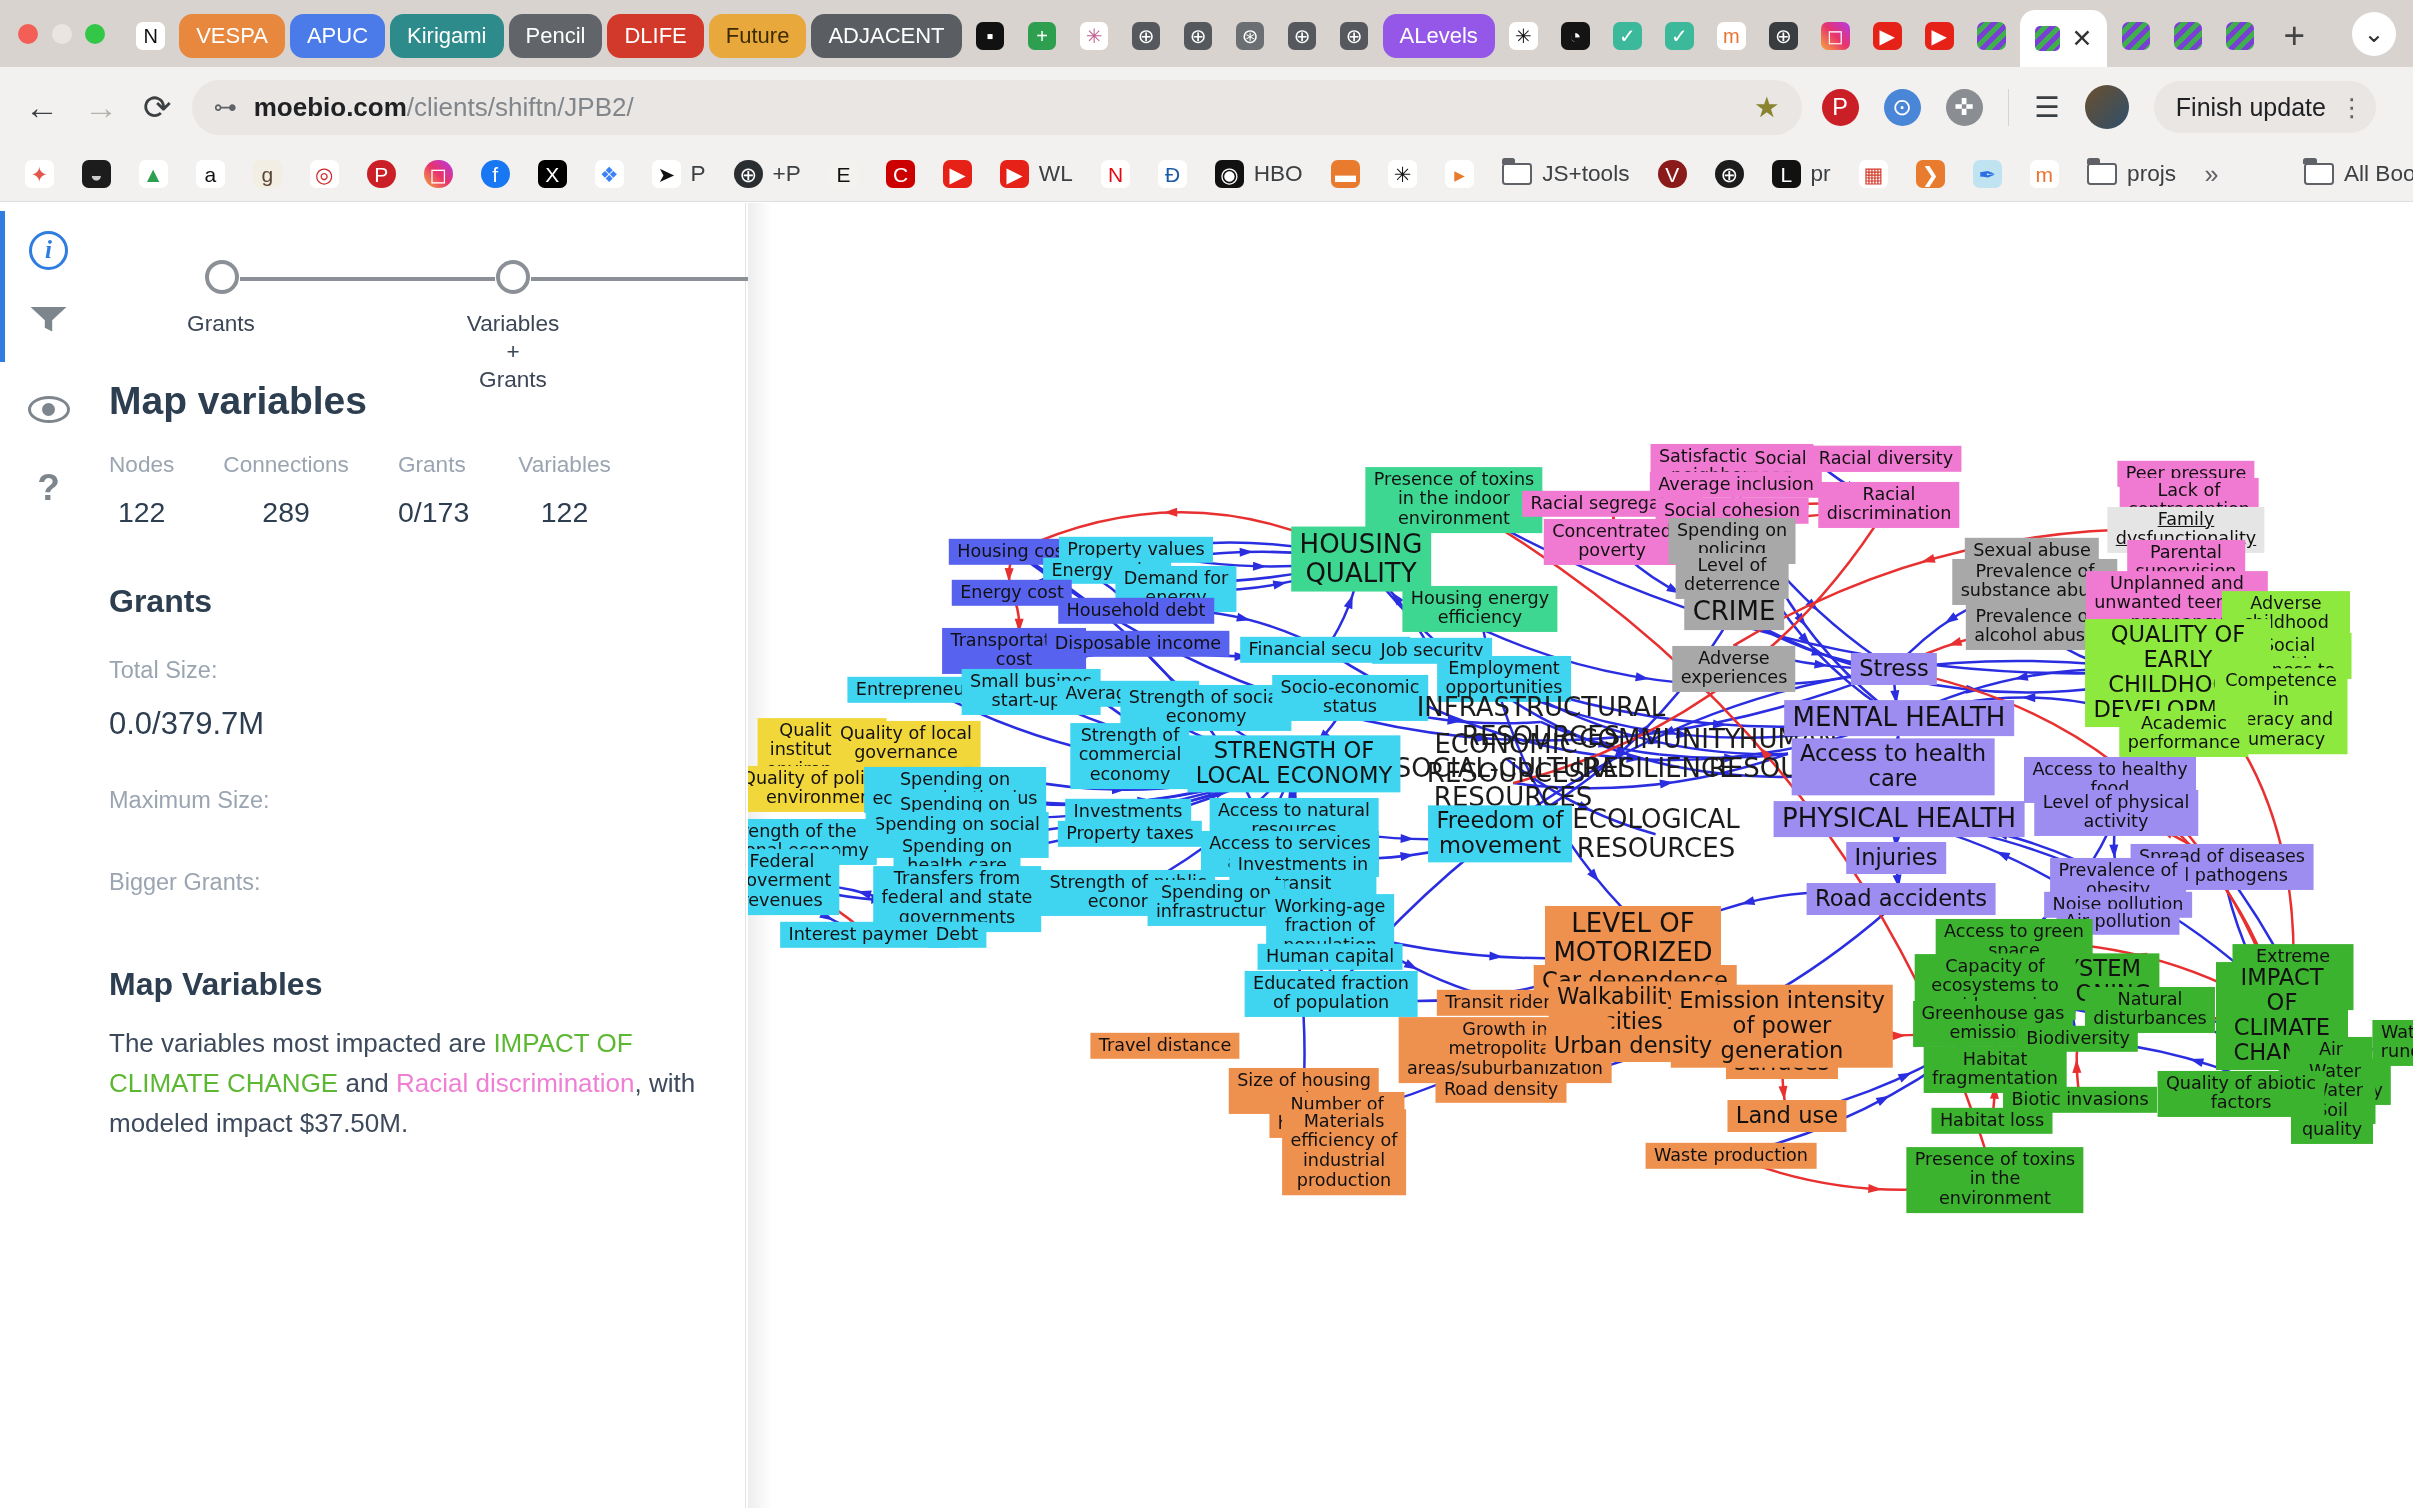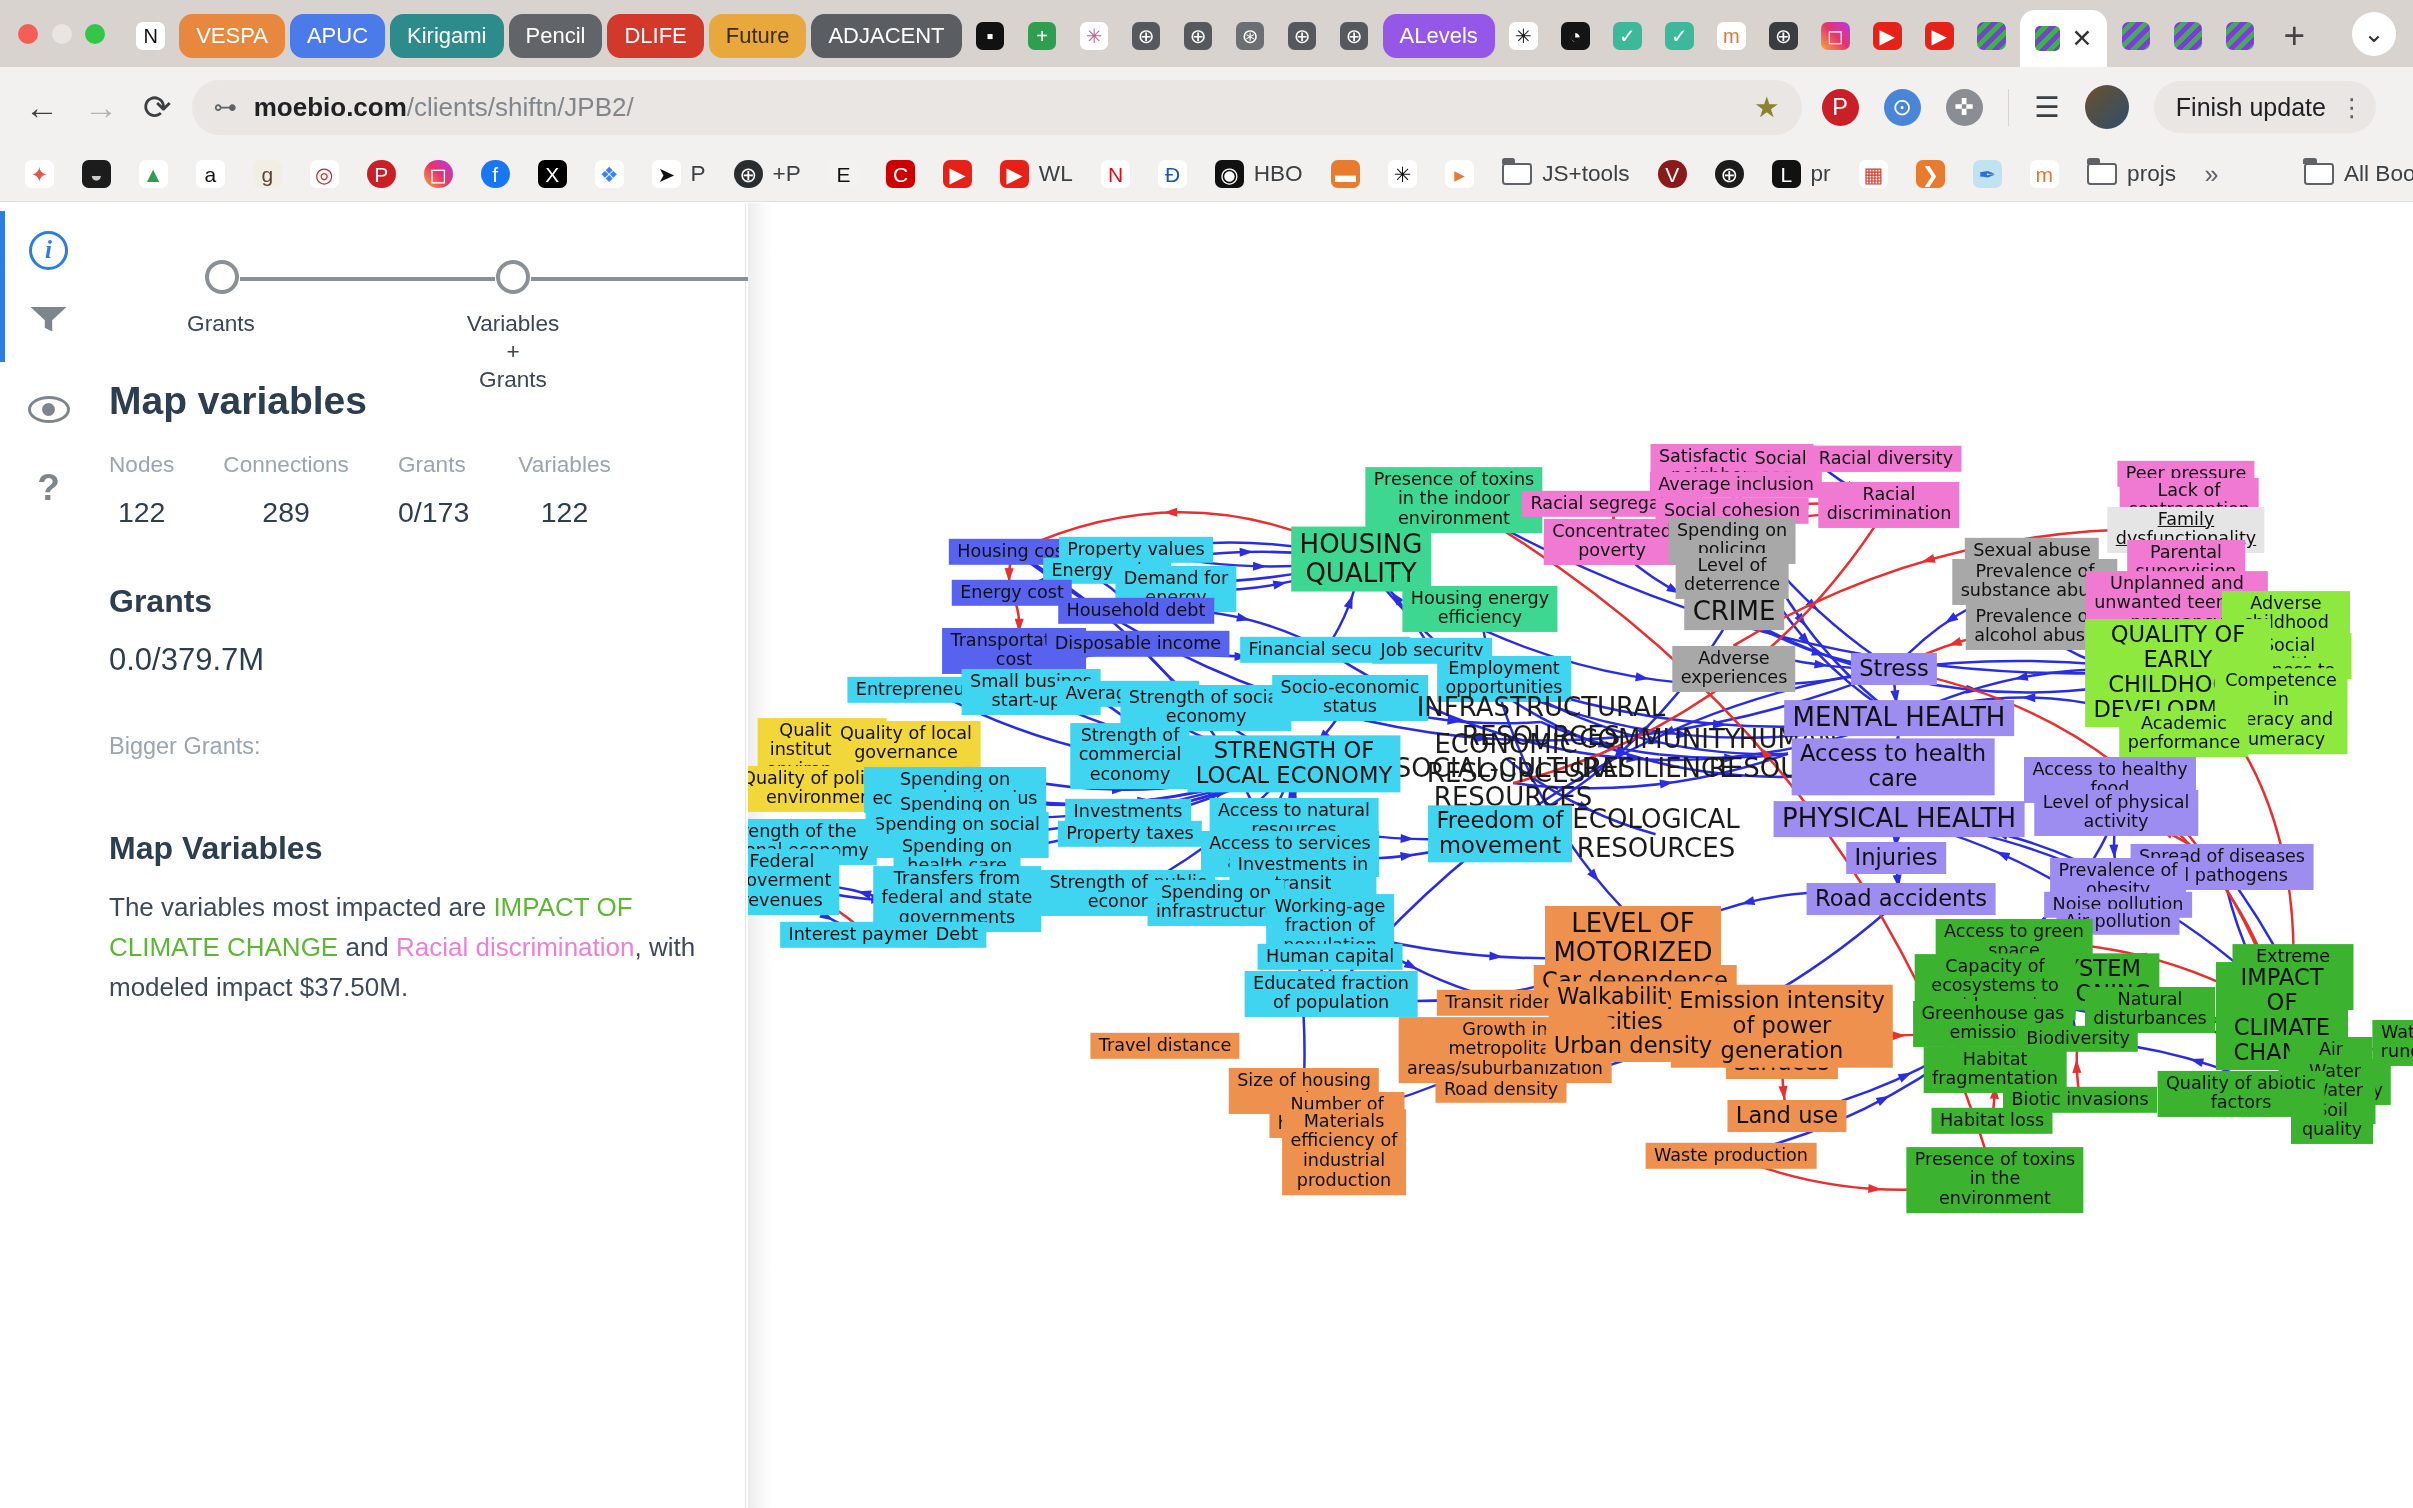--- a/index.html
+++ b/index.html
@@ -394,21 +394,23 @@
         <div class="stat">
           <div class="lab">Grants</div>
           <div class="val">0/173</div>
         </div>
         <div class="stat">
           <div class="lab">Variables</div>
           <div class="val">122</div>
         </div>
       </div>
     <div class="h2">Grants</div>
+    <div class="dim-label">Total Size:</div>
     <div class="big-val">0.0/379.7M</div>
+    <div class="dim-label" style="margin-top:45px;">Maximum Size:</div>
     <div class="dim-label" style="margin-top:55px;">Bigger Grants:</div>
     <div class="h2" style="margin-top:70px;">Map Variables</div>
     <div class="impact-par" id="impact-par"><span>The variables most impacted are </span><span style="color: rgb(92, 184, 50);">IMPACT OF CLIMATE CHANGE</span><span> and </span><span style="color: rgb(239, 127, 212);">Racial discrimination</span><span>, with modeled impact $37.50M.</span></div>
   </div>
 </div>
 
 <div class="graph">
   <svg id="edges" width="1666" height="1306" viewBox="892 242 1988 1558">
       <path d="M1210 658 Q1415.15 724.45 1623 667" fill="none" stroke="#2a2ee0" stroke-width="3"></path>
       <path d="M1445.4814472234518 693.5414266554856

